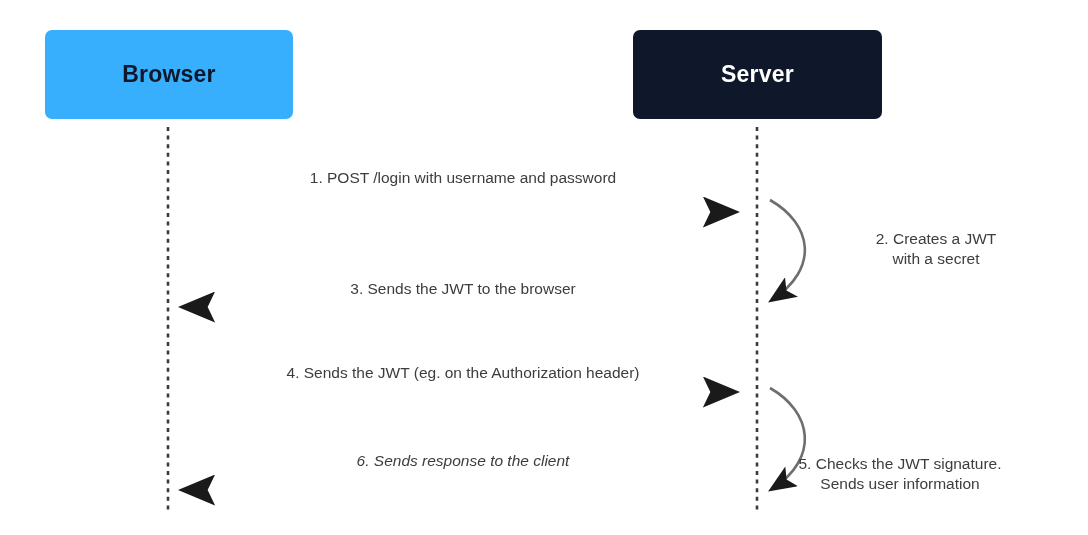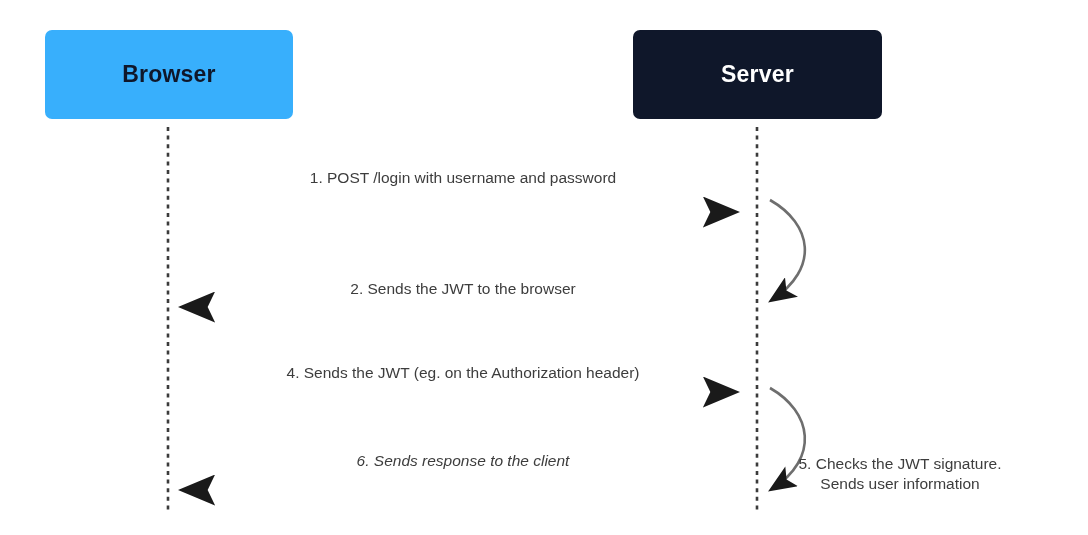--- a/index.html
+++ b/index.html
@@ -138,23 +138,25 @@
     <span class="actor-label" style="color: #0f172a;">Browser</span>
   </div>
 
   <div class="actor-box" id="actor-server" style="background: #0f172a;">
     <span class="actor-label" style="color: rgb(255, 255, 255);">Server</span>
   </div>
 
   <div class="msg-label centered" id="label-msg-1">1. POST /login with username and password</div>
 
   <div class="msg-label multiline" id="label-self-2">
+    <div>2. Creates a JWT</div>
+    <div>with a secret</div>
   </div>
 
-  <div class="msg-label centered" id="label-msg-3">2. Sends the JWT to the browser</div>
+  <div class="msg-label centered" id="label-msg-3">3. Sends the JWT to the browser</div>
 
   <div class="msg-label centered" id="label-msg-4">4. Sends the JWT (eg. on the Authorization header)</div>
 
   <div class="msg-label multiline" id="label-self-5">
     <div>5. Checks the JWT signature.</div>
     <div>Sends user information</div>
   </div>
 
   <div class="msg-label centered" id="label-msg-6">6. Sends response to the client</div>
 

